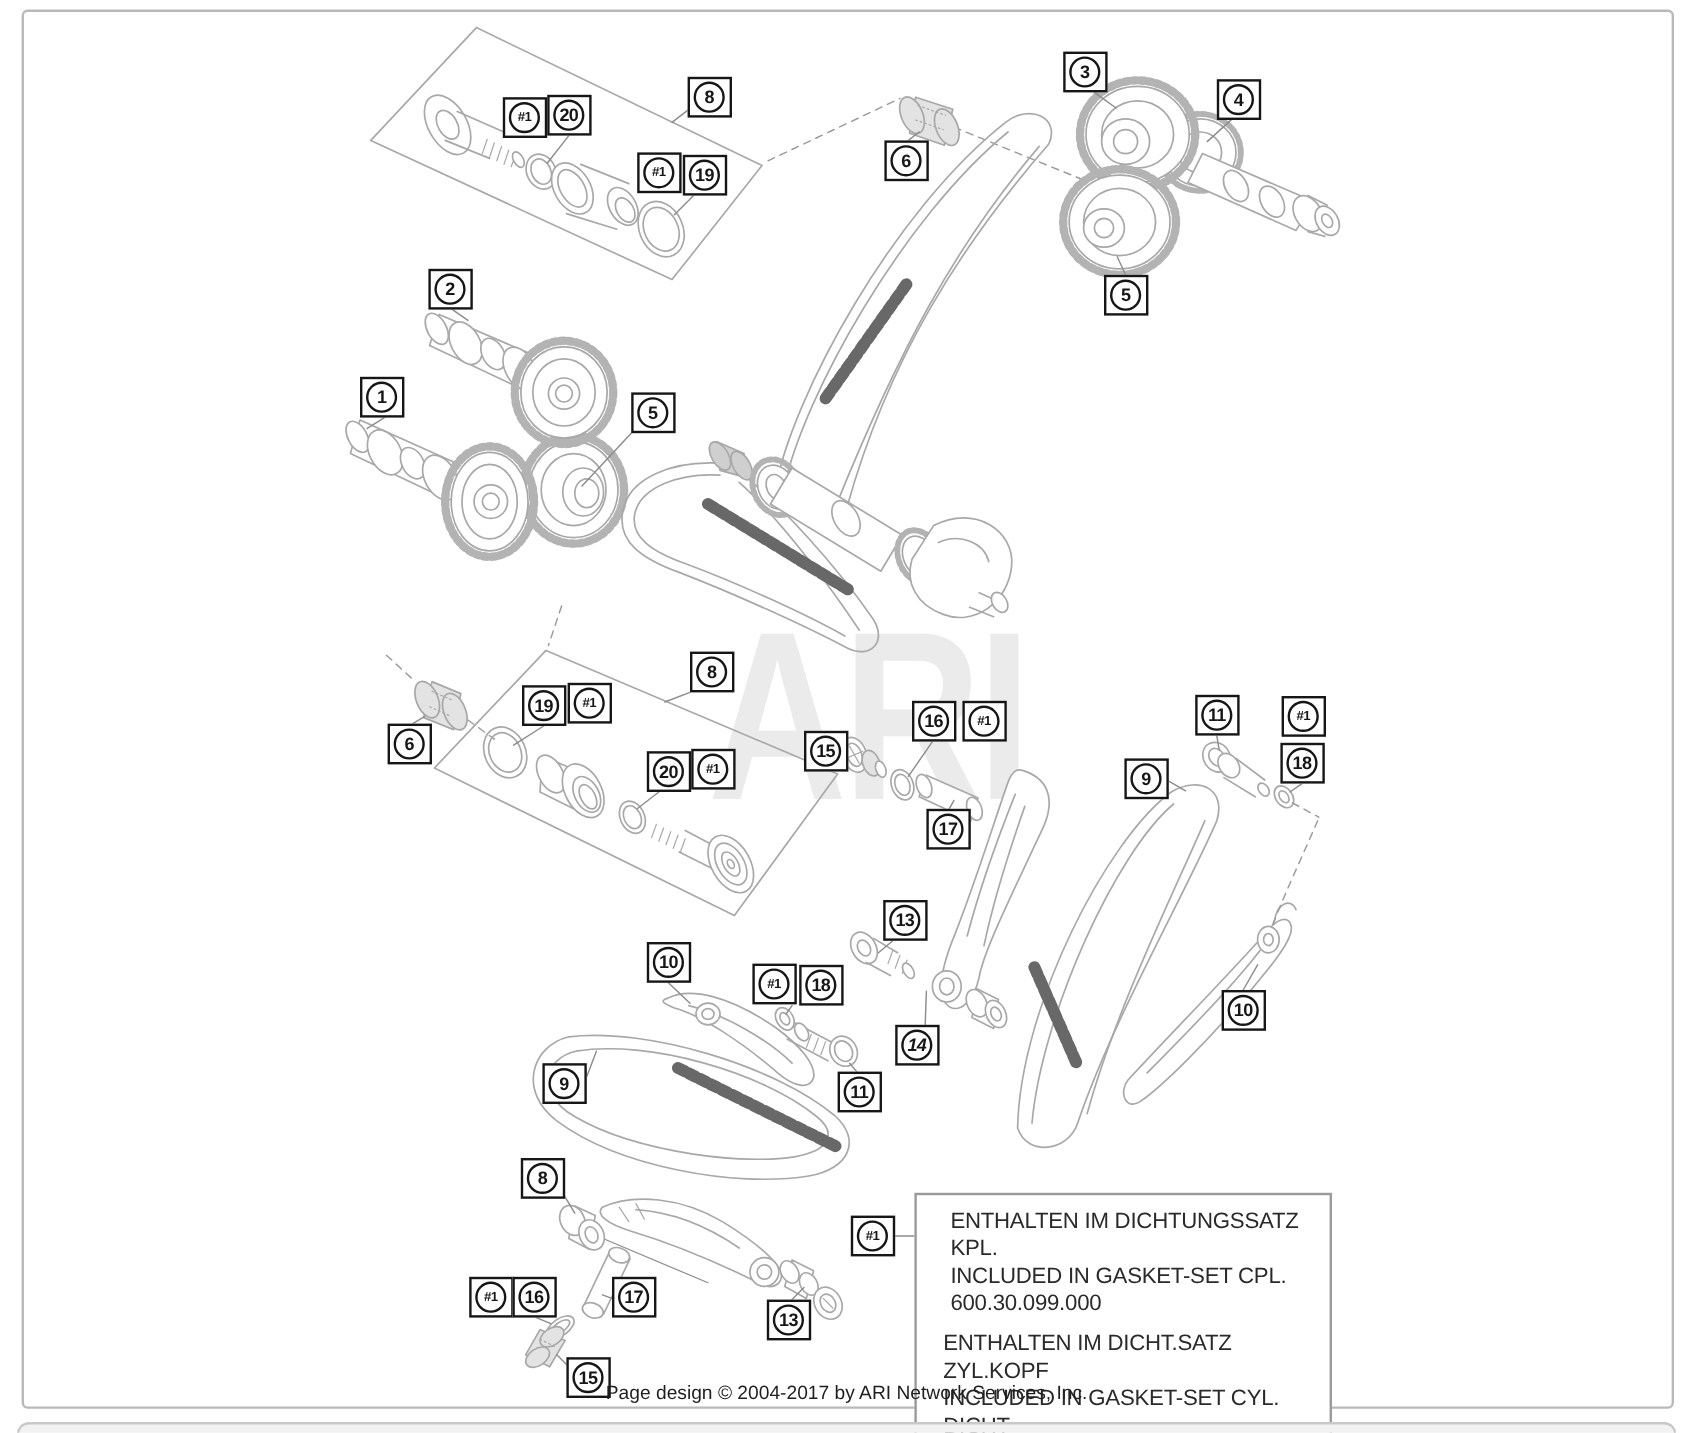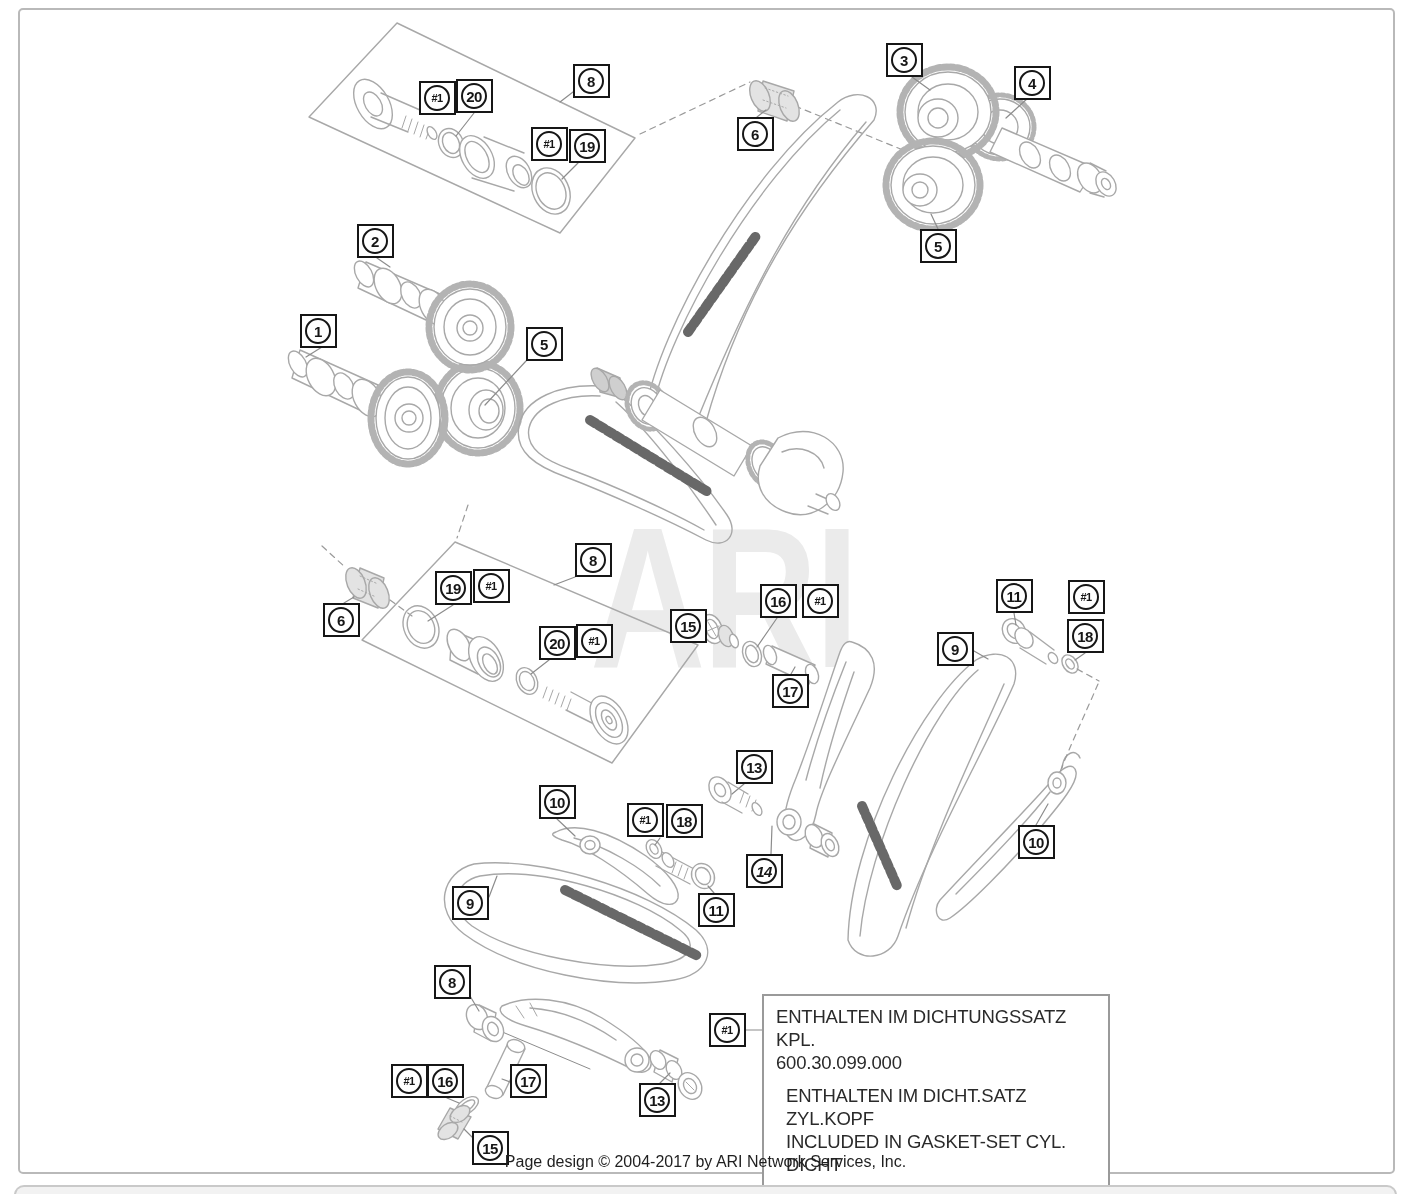--- a/index.html
+++ b/index.html
@@ -29,21 +29,21 @@
   .callout{position:absolute;width:37px;height:34px;background:#fff;
          border:2px solid #161616;box-sizing:border-box;display:flex;
          align-items:center;justify-content:center;cursor:pointer;}
   .callout .num{width:26px;height:26px;border:2px solid #161616;border-radius:50%;
          box-sizing:border-box;display:flex;align-items:center;justify-content:center;
          font-size:15px;font-weight:700;color:#161616;letter-spacing:-0.5px;}
   .callout .num.small{font-size:11px;}
   .note-box{position:absolute;left:762px;top:994px;width:348px;box-sizing:border-box;
          background:#fff;border:2px solid #9a9a9a;padding:9px 12px 8px 12px;z-index:4;
          font-size:18.5px;line-height:23px;color:#2a2a2a;letter-spacing:-0.2px;}
-  .note-group{margin:0 0 6px 0;}
+  .note-group{margin:0 0 6px 16px;}
   .note-group:last-child{margin:10px;}
   .copyright{position:absolute;left:0;top:1153px;width:1411px;text-align:center;
          font-size:16px;color:#1f1f1f;z-index:4;}
 </style>
 </head>
 <body>
 
 <div class="frame"></div>
 
 <div class="watermark">ARI</div>
@@ -463,20 +463,21 @@
       <span class="num">13</span>
     </div>
     <div class="callout" style="left: 471.5px; top: 1131px;">
       <span class="num">15</span>
     </div>
   </div>
 
 <div class="note-box">
   <div class="note-group">
     <div>ENTHALTEN IM DICHTUNGSSATZ KPL.</div>
+    <div>INCLUDED IN GASKET-SET CPL.</div>
     <div>600.30.099.000</div>
   </div>
   <div class="note-group">
     <div>ENTHALTEN IM DICHT.SATZ ZYL.KOPF</div>
     <div>INCLUDED IN GASKET-SET CYL. DICHT</div>
 
   </div>
 </div>
 
 <div class="copyright">Page design © 2004-2017 by ARI Network Services, Inc.</div>

